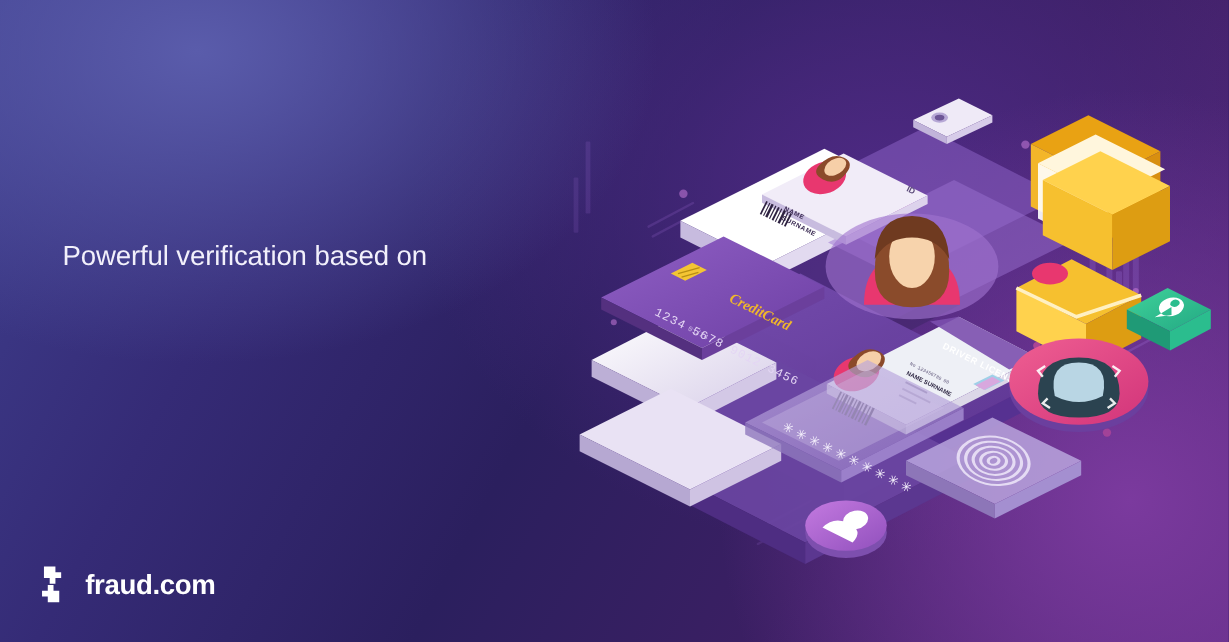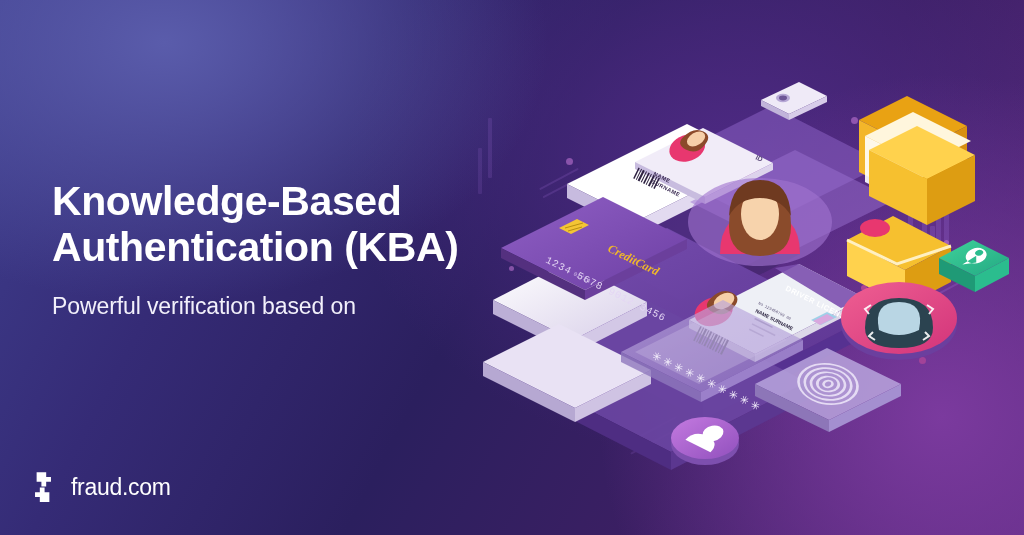--- a/index.html
+++ b/index.html
@@ -28,21 +28,21 @@
     color:#ffffff; letter-spacing:-0.4px;
   }
   .subhead {
     margin-top:20px;
     font-size:23px; line-height:1.32; font-weight:normal;
     color:#f2f0fb; letter-spacing:-0.1px;
   }
 
   
   .logo { position:absolute; left:26px; top:470px; display:flex; align-items:center; gap:11px; }
-  .logo-word { color:#ffffff; font-size:23px; font-weight:normal; letter-spacing:-0.3px; }
+  .logo-word { color:#ffffff; font-size:23px; font-weight:bold; letter-spacing:-0.3px; }
   .bar { position:absolute; background:#8c5fc4; opacity:.35; border-radius:1px; }
   .dot { position:absolute; border-radius:50%; background:#c77ad8; opacity:.55; }
   .hline { position:absolute; height:2px; background:#9b6ad0; opacity:.3; border-radius:2px; }
 
   svg { display:block; overflow:visible; }
   .illu { position:absolute; left:455px; top:62px; }
 </style>
 </head>
 <body>
 
@@ -66,24 +66,20 @@
     <div class="dot" style="left:944px;top:240px;width:5px;height:5px;"></div>
     <div class="dot" style="left:916px;top:258px;width:4px;height:4px;"></div>
     <div class="dot" style="left:893px;top:288px;width:5px;height:5px;"></div>
     <div class="dot" style="left:566px;top:158px;width:7px;height:7px;"></div>
     <div class="dot" style="left:509px;top:266px;width:5px;height:5px;"></div>
     <div class="dot" style="left:861px;top:285px;width:6px;height:6px;background:#e8569b;"></div>
     <div class="dot" style="left:919px;top:357px;width:7px;height:7px;background:#e8569b;opacity:.4;"></div>
   </div>
 
   <div class="copy">
-    <div class="headline">
-      <div>Knowledge-Based</div>
-      <div>Authentication (KBA)</div>
-    </div>
     <div class="subhead">
       <div>Powerful verification based on</div>
     </div>
   </div>
 
   <div class="logo">
     <svg width="34" height="34" viewBox="0 0 64 64">
       <path fill="#ffffff" d="M20 4 L38 4 L38 13 L47 13 L47 22 L38 22 L38 31 L29 31 L29 22 L20 22 Z"></path>
       <path fill="#ffffff" d="M44 60 L26 60 L26 51 L17 51 L17 42 L26 42 L26 33 L35 33 L35 42 L44 42 Z"></path>
       <path fill="#ffffff" d="M14 17 L23 8 L32 17 L23 26 Z" opacity="0"></path>

